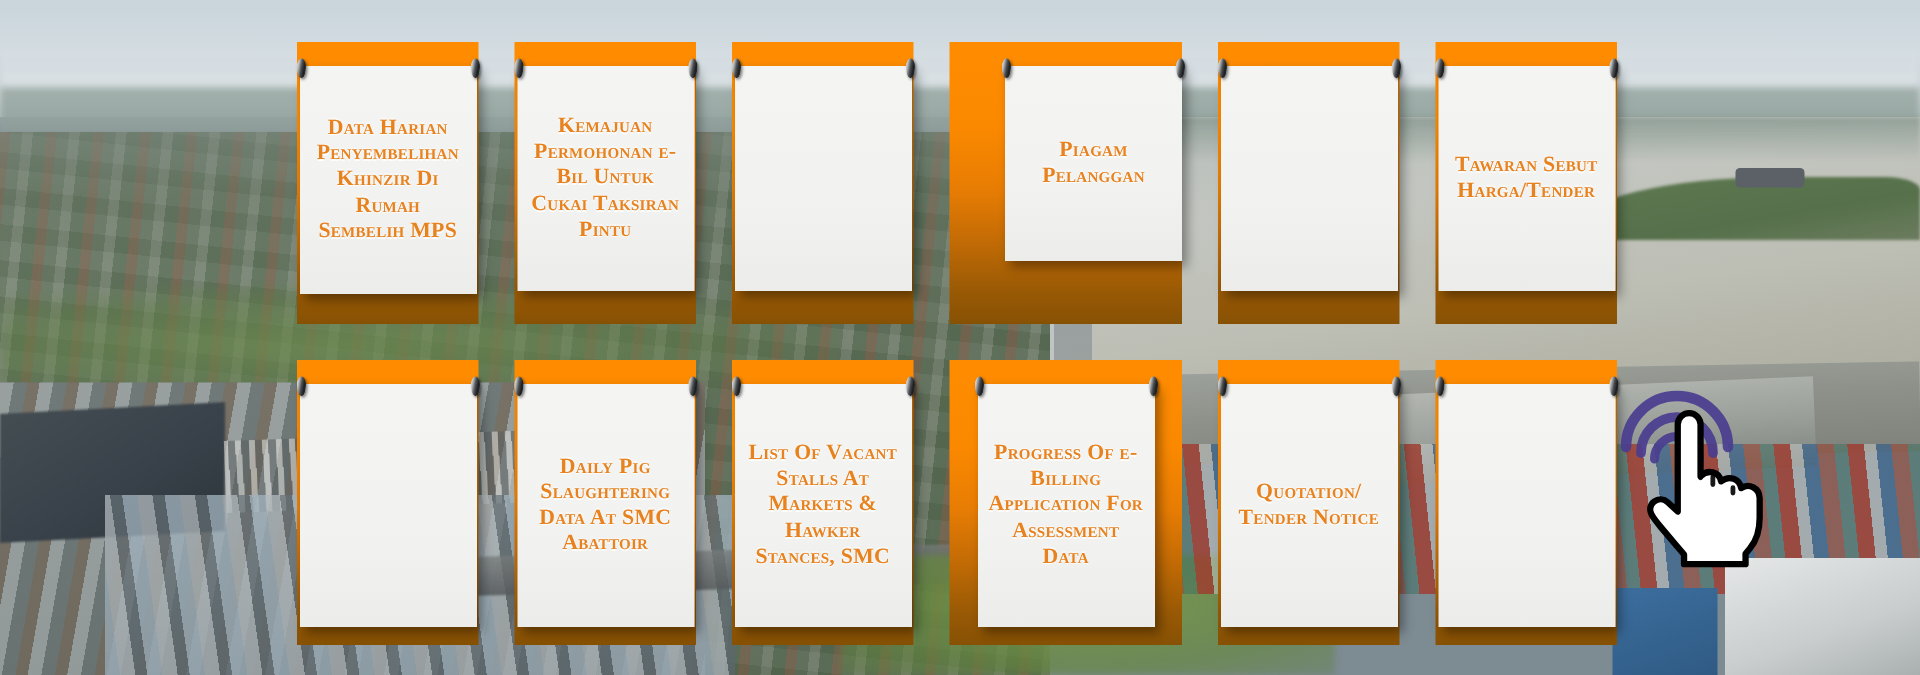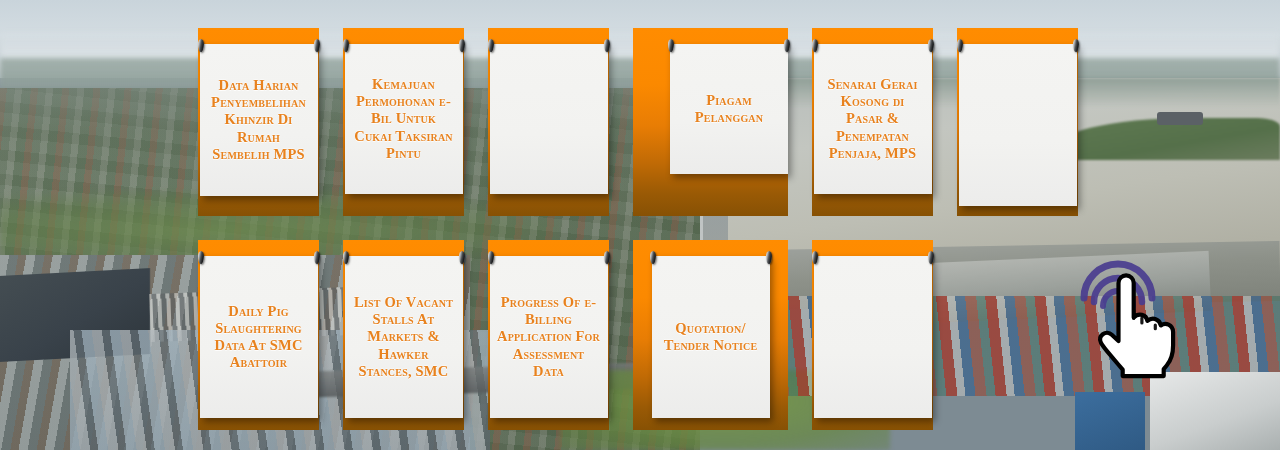--- a/index.html
+++ b/index.html
@@ -251,24 +251,30 @@
       <span class="pin left"></span>
       <span class="pin right"></span>
       <span class="card-text">Piagam Pelanggan</span>
     </div>
   </div>
 
   <div class="card r1 c5">
     <div class="paper">
       <span class="pin left"></span>
       <span class="pin right"></span>
-      <span class="card-text">Senarai Gerai Kosong di Pasar &amp; Penempatan Penjaja, MPS</span>
-    </div>
-  </div>
-
+    </div>
+  </div>
+
+  <div class="card r1 c6">
+    <div class="paper">
+      <span class="pin left"></span>
+      <span class="pin right"></span>
+      <span class="card-text">Tawaran Sebut Harga/Tender</span>
+    </div>
+  </div>
 
   <div class="card r2 c1">
     <div class="paper">
       <span class="pin left"></span>
       <span class="pin right"></span>
     </div>
   </div>
 
   <div class="card r2 c2">
     <div class="paper">

